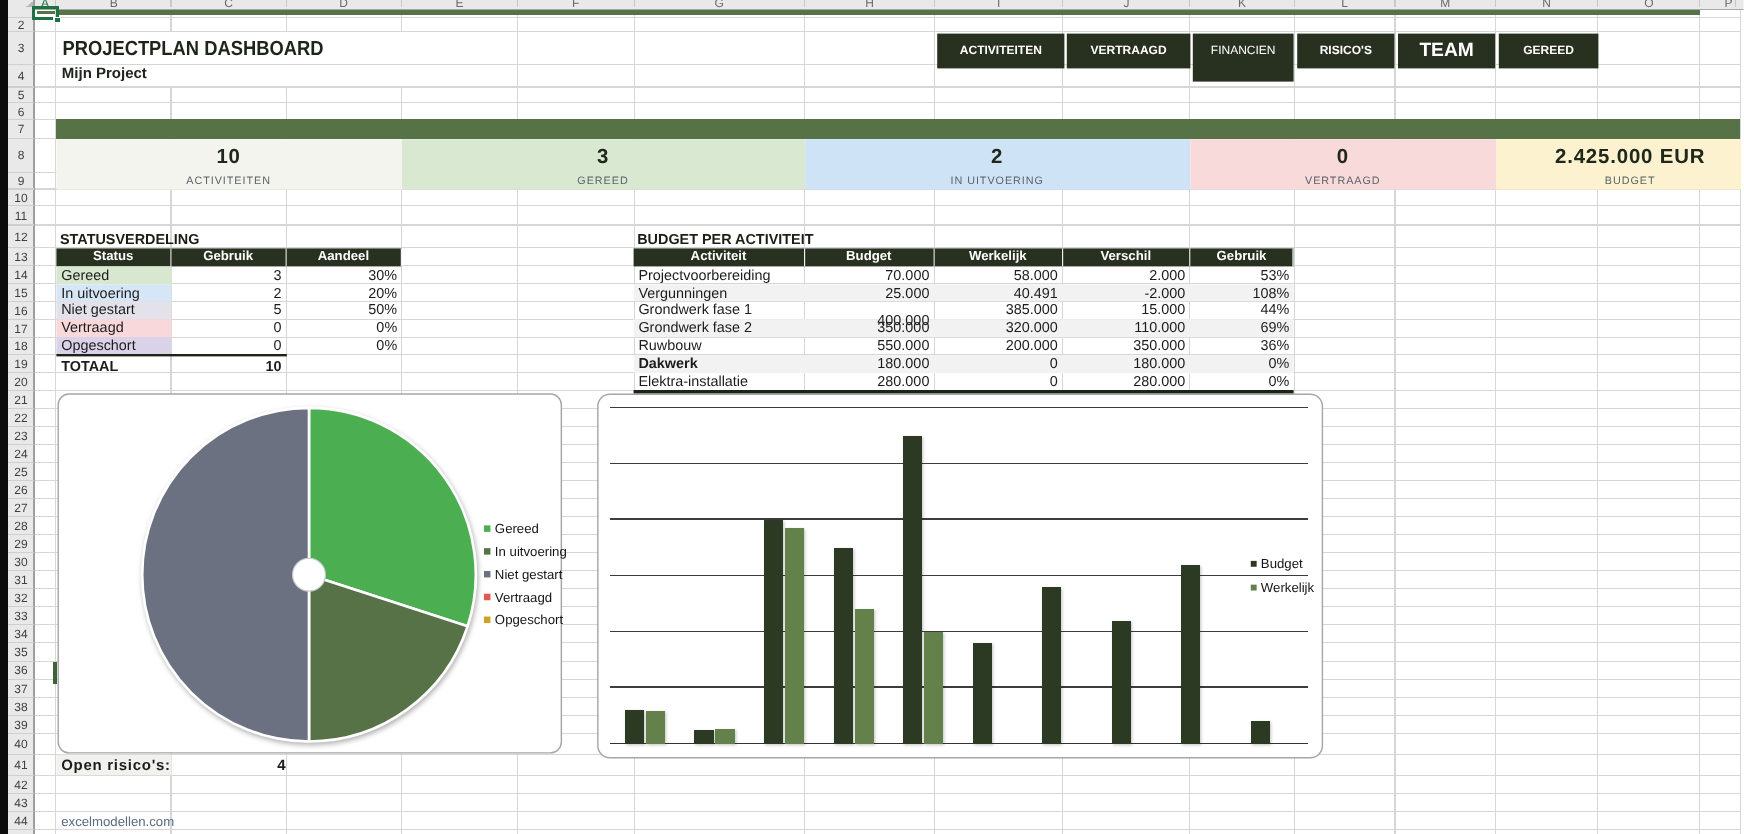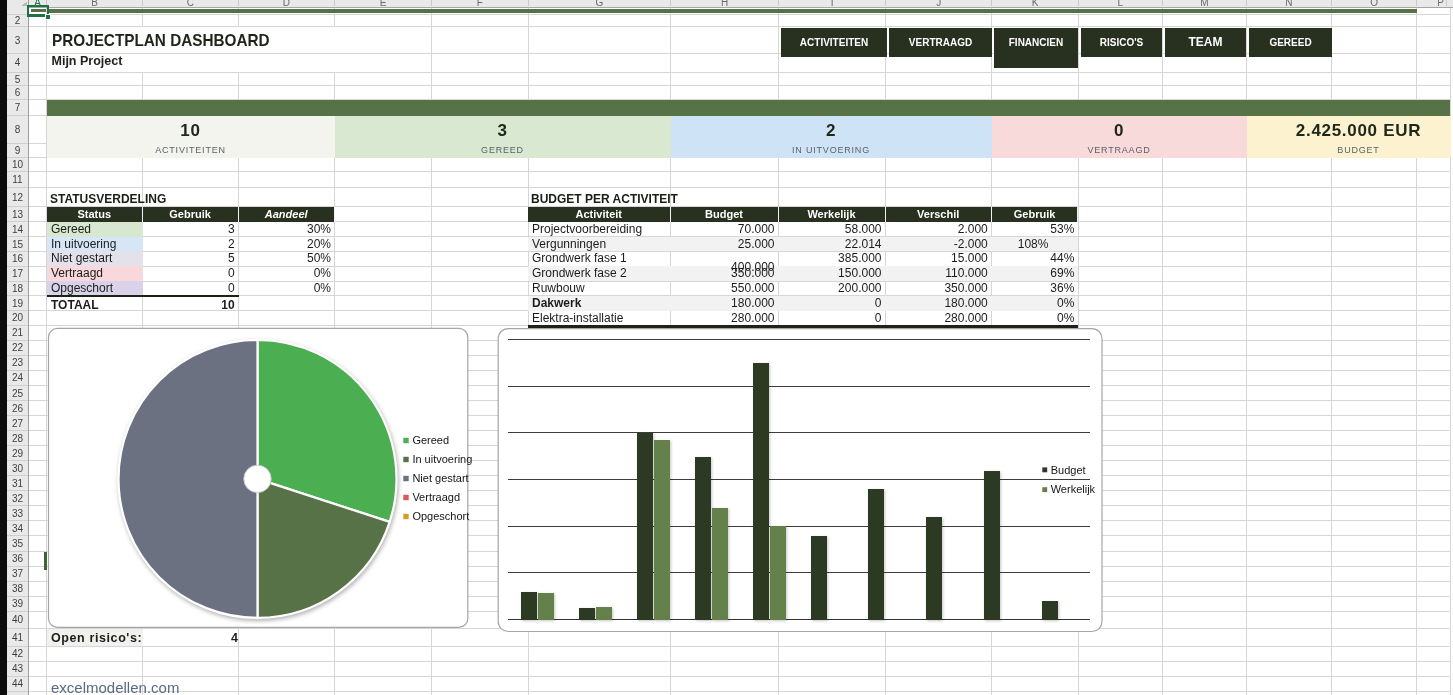--- a/index.html
+++ b/index.html
@@ -234,23 +234,23 @@
   <rect x="28" y="6.3" width="20" height="9.2" fill="none" stroke="#1e7145" stroke-width="2.2"></rect>
   <rect x="31" y="9.3" width="14.5" height="2.5" fill="#577247"></rect>
   <rect x="45" y="14.6" width="5.6" height="4.4" fill="#1e7145" stroke="#ffffff" stroke-width="1"></rect>
 </svg>
 
 <div class="abs" style="left:52px;top:31px;z-index:3;font-size:17px;font-weight:bold;color:#1d2419;transform:scaleX(0.9);transform-origin:0 50%;">PROJECTPLAN DASHBOARD</div>
 <div class="abs" style="left:51.5px;top:54px;z-index:3;font-size:12.5px;font-weight:bold;color:#20241f;">Mijn Project</div>
 
 <div class="abs" style="left:781px;top:28px;width:106px;height:29px;z-index:3;background:#283020;color:#fff;font-weight:bold;font-size:10px;text-align:center;line-height:29px;">ACTIVITEITEN</div>
 <div class="abs" style="left:889px;top:28px;width:103px;height:29px;z-index:3;background:#283020;color:#fff;font-weight:bold;font-size:10px;text-align:center;line-height:29px;">VERTRAAGD</div>
-<div class="abs" style="left:994px;top:28px;width:84px;height:40px;z-index:3;background:#283020;color:#fff;font-weight:bold;font-size:10px;text-align:center;line-height:29px;">FINANCIEN</div>
+<div class="abs" style="left:994px;top:28px;width:84px;height:40px;z-index:3;background:#283020;color:#fff;font-weight:normal;font-size:10px;text-align:center;line-height:29px;">FINANCIEN</div>
 <div class="abs" style="left:1081px;top:28px;width:81px;height:29px;z-index:3;background:#283020;color:#fff;font-weight:bold;font-size:10px;text-align:center;line-height:29px;">RISICO'S</div>
-<div class="abs" style="left:1165px;top:28px;width:81px;height:29px;z-index:3;background:#283020;color:#fff;font-weight:bold;font-size:12px;text-align:center;line-height:29px;">TEAM</div>
+<div class="abs" style="left:1165px;top:28px;width:81px;height:29px;z-index:3;background:#283020;color:#fff;font-weight:bold;font-size:16px;text-align:center;line-height:29px;">TEAM</div>
 <div class="abs" style="left:1249px;top:28px;width:83px;height:29px;z-index:3;background:#283020;color:#fff;font-weight:bold;font-size:10px;text-align:center;line-height:29px;">GEREED</div>
 
 <div class="abs" style="left:47px;top:115.5px;width:287.5px;height:42px;background:#f4f4ef;z-index:2;"></div>
 <div class="abs" style="left:334.5px;top:115.5px;width:336px;height:42px;background:#d9e8d1;z-index:2;"></div>
 <div class="abs" style="left:670.5px;top:115.5px;width:321.5px;height:42px;background:#cfe3f6;z-index:2;"></div>
 <div class="abs" style="left:992px;top:115.5px;width:254.5px;height:42px;background:#f8dadb;z-index:2;"></div>
 <div class="abs" style="left:1246.5px;top:115.5px;width:204px;height:42px;background:#fcf2cf;z-index:2;"></div>
 <div class="abs kpi-num" style="left:47px;top:121px;width:287px;z-index:3;">10</div>
 <div class="abs kpi-lab" style="left:47px;top:145px;width:287px;z-index:3;">ACTIVITEITEN</div>
 <div class="abs kpi-num" style="left:334.5px;top:121px;width:336px;z-index:3;">3</div>
@@ -261,21 +261,21 @@
 <div class="abs kpi-lab" style="left:992px;top:145px;width:254px;z-index:3;">VERTRAAGD</div>
 <div class="abs kpi-num" style="left:1246.5px;top:121px;width:224px;z-index:3;">2.425.000 EUR</div>
 <div class="abs kpi-lab" style="left:1246.5px;top:145px;width:224px;z-index:3;">BUDGET</div>
 
 <div class="abs sect" style="left:50px;top:192px;z-index:3;">STATUSVERDELING</div>
 <div class="abs sect" style="left:531px;top:192px;z-index:3;">BUDGET PER ACTIVITEIT</div>
 
 <div class="abs" style="left:47px;top:207px;z-index:3;">
   <div class="thead abs" style="left:0;top:0;width:95.6px;height:14.8px;line-height:14.8px;">Status</div>
   <div class="thead abs" style="left:95.6px;top:0;width:96px;height:14.8px;line-height:14.8px;">Gebruik</div>
-  <div class="thead abs" style="left:191.6px;top:0;width:96.2px;height:14.8px;line-height:14.8px;font-style:italic;">Aandeel</div>
+  <div class="thead abs" style="left:191.6px;top:0;width:96.2px;height:14.8px;line-height:14.8px;">Aandeel</div>
   <div class="abs" style="left:0;top:14.8px;width:95.6px;height:14.8px;background:#d8e8d0;"></div>
   <div class="abs" style="left:0;top:29.6px;width:95.6px;height:14.8px;background:#d6e6f6;"></div>
   <div class="abs" style="left:0;top:44.4px;width:95.6px;height:14.8px;background:#e3e2ea;"></div>
   <div class="abs" style="left:0;top:59.2px;width:95.6px;height:14.8px;background:#f8d8da;"></div>
   <div class="abs" style="left:0;top:74px;width:95.6px;height:14.8px;background:#d9d2e9;"></div>
   <div class="cell abs" style="left:4px;top:14.8px;height:14.8px;line-height:15px;">Gereed</div>
   <div class="cell abs" style="left:4px;top:29.6px;height:14.8px;line-height:15px;">In uitvoering</div>
   <div class="cell abs" style="left:4px;top:44.4px;height:14.8px;line-height:15px;">Niet gestart</div>
   <div class="cell abs" style="left:4px;top:59.2px;height:14.8px;line-height:15px;">Vertraagd</div>
   <div class="cell abs" style="left:4px;top:74px;height:14.8px;line-height:15px;">Opgeschort</div>
@@ -311,47 +311,47 @@
   <div class="cell abs" style="left:4px;top:88.8px;line-height:15px;font-weight:bold;">Dakwerk</div>
   <div class="cell abs" style="left:4px;top:103.6px;line-height:15px;">Elektra-installatie</div>
   <div class="cell num abs" style="left:142.5px;top:14.8px;width:104px;line-height:15px;">70.000</div>
   <div class="cell num abs" style="left:142.5px;top:29.6px;width:104px;line-height:15px;">25.000</div>
   <div class="cell num abs" style="left:142.5px;top:53px;width:104px;line-height:15px;">400.000</div>
   <div class="cell num abs" style="left:142.5px;top:59.2px;width:104px;line-height:15px;">350.000</div>
   <div class="cell num abs" style="left:142.5px;top:74px;width:104px;line-height:15px;">550.000</div>
   <div class="cell num abs" style="left:142.5px;top:88.8px;width:104px;line-height:15px;">180.000</div>
   <div class="cell num abs" style="left:142.5px;top:103.6px;width:104px;line-height:15px;">280.000</div>
   <div class="cell num abs" style="left:250.5px;top:14.8px;width:103px;line-height:15px;">58.000</div>
-  <div class="cell num abs" style="left:250.5px;top:29.6px;width:103px;line-height:15px;">22.014</div>
+  <div class="cell num abs" style="left:250.5px;top:29.6px;width:103px;line-height:15px;">40.491</div>
   <div class="cell num abs" style="left:250.5px;top:44.4px;width:103px;line-height:15px;">385.000</div>
-  <div class="cell num abs" style="left:250.5px;top:59.2px;width:103px;line-height:15px;">150.000</div>
+  <div class="cell num abs" style="left:250.5px;top:59.2px;width:103px;line-height:15px;">320.000</div>
   <div class="cell num abs" style="left:250.5px;top:74px;width:103px;line-height:15px;">200.000</div>
   <div class="cell num abs" style="left:250.5px;top:88.8px;width:103px;line-height:15px;">0</div>
   <div class="cell num abs" style="left:250.5px;top:103.6px;width:103px;line-height:15px;">0</div>
   <div class="cell num abs" style="left:357.5px;top:14.8px;width:102.3px;line-height:15px;">2.000</div>
   <div class="cell num abs" style="left:357.5px;top:29.6px;width:102.3px;line-height:15px;">-2.000</div>
   <div class="cell num abs" style="left:357.5px;top:44.4px;width:102.3px;line-height:15px;">15.000</div>
   <div class="cell num abs" style="left:357.5px;top:59.2px;width:102.3px;line-height:15px;">110.000</div>
   <div class="cell num abs" style="left:357.5px;top:74px;width:102.3px;line-height:15px;">350.000</div>
   <div class="cell num abs" style="left:357.5px;top:88.8px;width:102.3px;line-height:15px;">180.000</div>
   <div class="cell num abs" style="left:357.5px;top:103.6px;width:102.3px;line-height:15px;">280.000</div>
   <div class="cell num abs" style="left:463.8px;top:14.8px;width:82.6px;line-height:15px;">53%</div>
-  <div class="cell num abs" style="left:463.8px;top:29.6px;width:82.6px;line-height:15px;text-align:center;">108%</div>
+  <div class="cell num abs" style="left:463.8px;top:29.6px;width:82.6px;line-height:15px;">108%</div>
   <div class="cell num abs" style="left:463.8px;top:44.4px;width:82.6px;line-height:15px;">44%</div>
   <div class="cell num abs" style="left:463.8px;top:59.2px;width:82.6px;line-height:15px;">69%</div>
   <div class="cell num abs" style="left:463.8px;top:74px;width:82.6px;line-height:15px;">36%</div>
   <div class="cell num abs" style="left:463.8px;top:88.8px;width:82.6px;line-height:15px;">0%</div>
   <div class="cell num abs" style="left:463.8px;top:103.6px;width:82.6px;line-height:15px;">0%</div>
   <div class="abs" style="left:0;top:118.4px;width:550.4px;height:2.2px;background:#1c2317;"></div>
 </div>
 
 <div class="abs" style="left:47px;top:629px;width:95.6px;height:17px;background:#f1f1ee;z-index:2;"></div>
 <div class="abs" style="left:51px;top:631px;z-index:3;font-size:12.5px;font-weight:bold;color:#1c1c1c;letter-spacing:0.6px;">Open risico's:</div>
 <div class="abs" style="left:143px;top:631px;width:95px;z-index:3;font-size:12.5px;font-weight:bold;color:#1c1c1c;text-align:right;">4</div>
-<div class="abs" style="left:51px;top:679px;z-index:3;font-size:15px;color:#5a6b80;">excelmodellen.com</div>
+<div class="abs" style="left:51px;top:679px;z-index:3;font-size:11px;color:#5a6b80;">excelmodellen.com</div>
 
 <svg class="abs" style="left:0;top:0;z-index:4" width="1453" height="695">
 
   <rect x="48.5" y="328.4" width="419.3" height="299" rx="9" fill="#ffffff" stroke="#a6a6a6" stroke-width="1.2"></rect>
 
   <rect x="498.2" y="328.6" width="603.8" height="302.9" rx="10" fill="#ffffff" stroke="#a6a6a6" stroke-width="1.2"></rect>
 
   <g filter="drop-shadow(1px 2px 2px rgba(0,0,0,0.30))">
     <path d="M 257.5 339.9 A 139 139 0 0 1 389.7 521.9 L 257.5 478.9 Z" fill="#4bae51" stroke="#ffffff" stroke-width="2.2" stroke-linejoin="round"></path>
     <path d="M 389.7 521.9 A 139 139 0 0 1 257.5 617.9 L 257.5 478.9 Z" fill="#587248" stroke="#ffffff" stroke-width="2.2" stroke-linejoin="round"></path>

